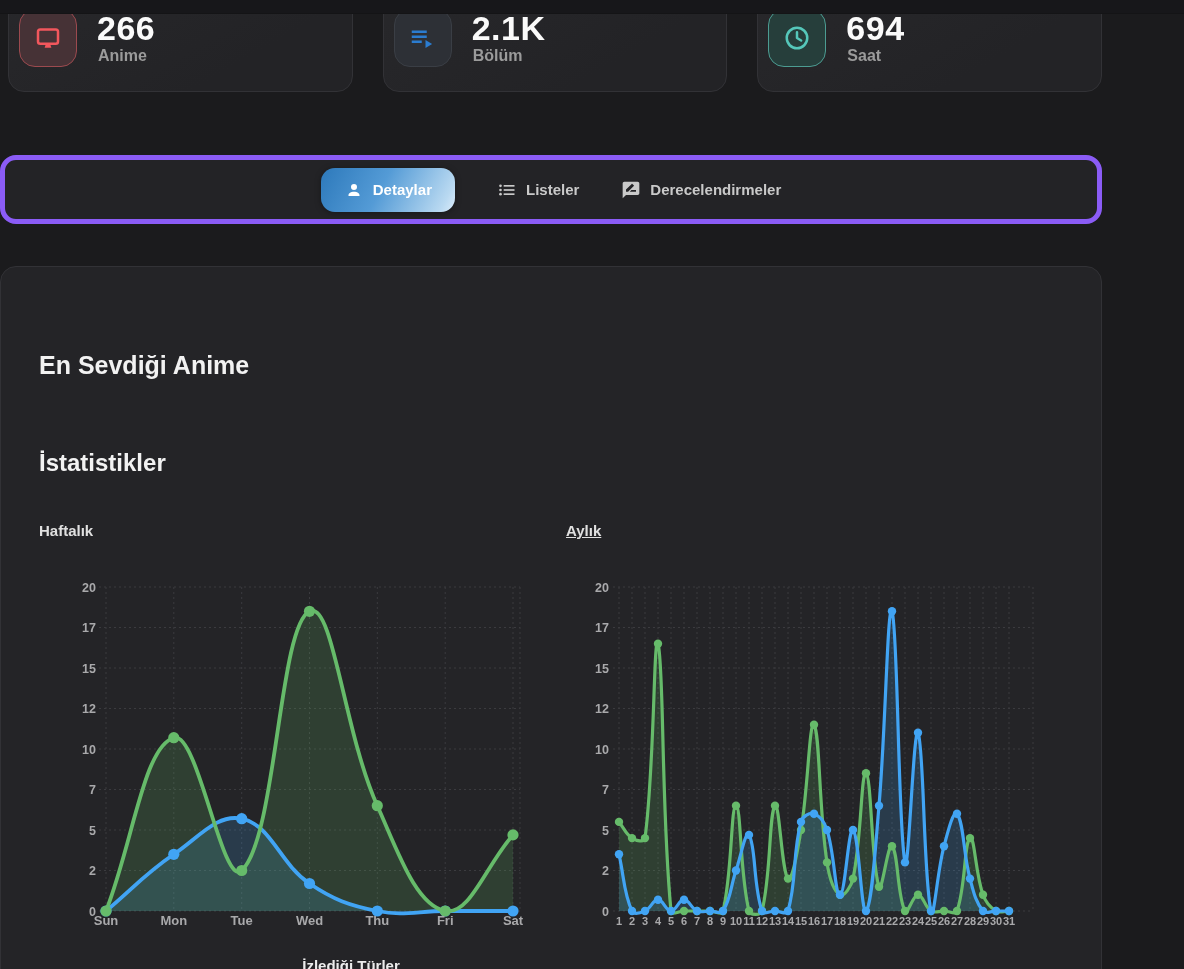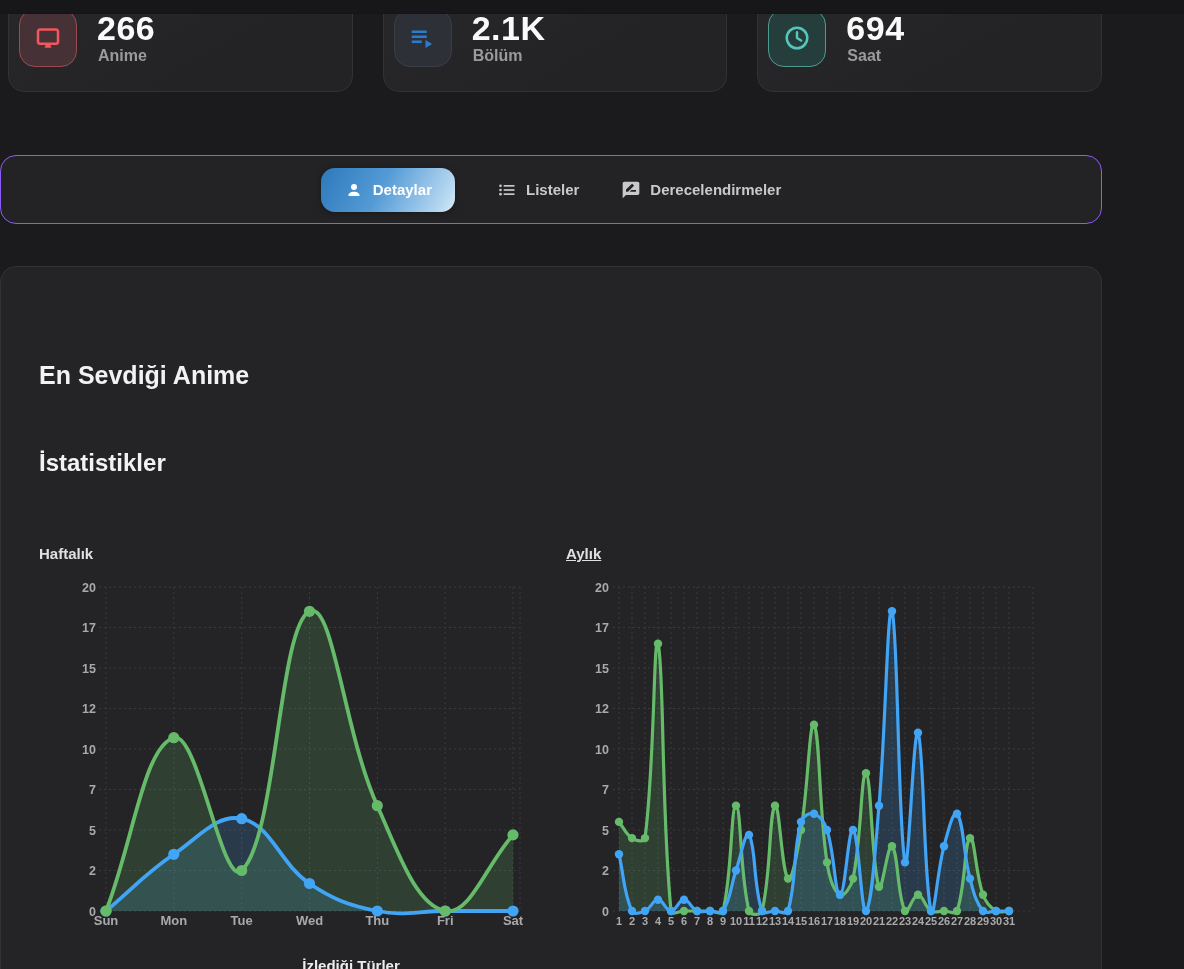--- a/index.html
+++ b/index.html
@@ -16,37 +16,37 @@
   .stat-icon-box { position:absolute; left:10px; top:28px; width:58px; height:58px;
     border-radius:16px; display:flex; align-items:center; justify-content:center; }
   .stat-icon-box svg { width:30px; height:30px; }
   .stat-value { position:absolute; left:88px; top:30px; font-size:34px; font-weight:700;
     color:#fafafa; line-height:1; letter-spacing:.5px; }
   .stat-label { position:absolute; left:89px; top:66px; font-size:16px; font-weight:700;
     color:#9b9b9b; }
 
   
   .tab-bar { position:absolute; left:0; top:155px; width:1102px; height:69px;
-    border-radius:16px; background:#232326; border:1px solid #8b5cf6;
+    border-radius:16px; background:#232326; border:5px solid #8b5cf6;
     display:flex; align-items:center; justify-content:center; gap:42px; }
   .tab { display:flex; align-items:center; gap:9px; color:#c9c9c9; font-size:15px;
     font-weight:700; cursor:pointer; }
   .tab svg { width:20px; height:20px; }
   .tab.active { height:44px; padding:0 23px; border-radius:14px; color:#ffffff;
     background:linear-gradient(118deg,#2d79bb 0%, #549bd6 45%, #b9d9f1 90%, #dcedfb 100%);
     box-shadow:0 1px 6px rgba(0,0,0,.35); }
 
   
   .main-card { position:absolute; left:0; top:266px; width:1102px; height:760px;
     border-radius:16px; background:#242427; border:1px solid #323236; }
-  .fav-title { position:absolute; left:38px; top:94px; font-size:25px; font-weight:700;
+  .fav-title { position:absolute; left:38px; top:84px; font-size:25px; font-weight:700;
     color:#f2f2f2; }
   .stats-title { position:absolute; left:38px; top:182px; font-size:24px; font-weight:700;
     color:#f2f2f2; }
-  .chart-title { position:absolute; top:278px; font-size:15px; font-weight:700; color:#e0e0e0; }
+  .chart-title { position:absolute; top:255px; font-size:15px; font-weight:700; color:#e0e0e0; }
   .chart-title.weekly { left:38px; }
   .chart-title.monthly { left:565px;text-decoration:underline; }
   .chart-svg { position:absolute; top:292px; }
   .chart-svg.weekly { left:28px; }
   .chart-svg.monthly { left:558px; }
   svg text { font-family:"Liberation Sans", sans-serif; }
   .genres-title { position:absolute; left:30px; top:690px; width:640px; text-align:center;
     font-size:15px; font-weight:700; color:#ececec; }
 </style>
 </head>

